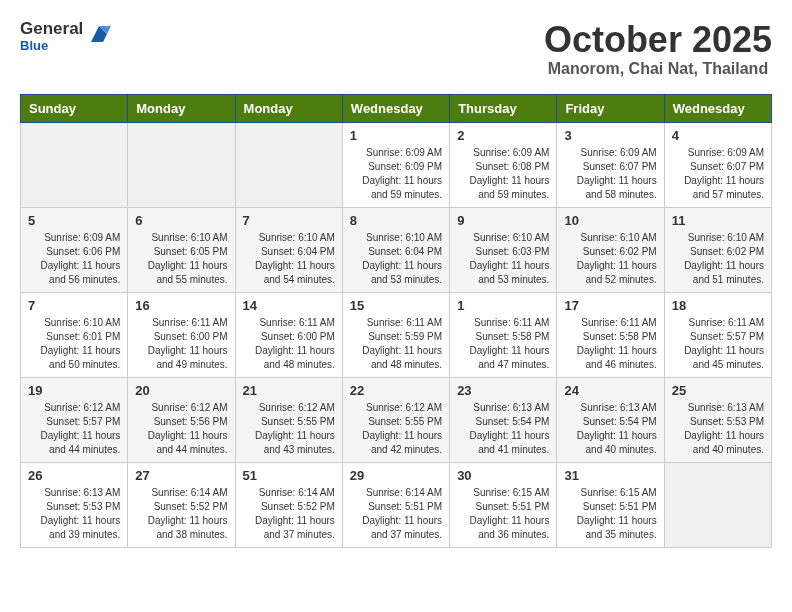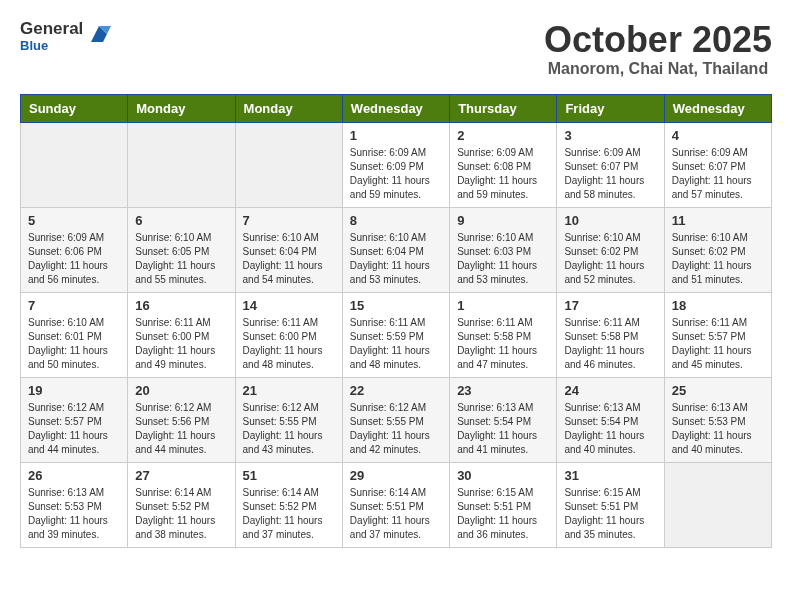--- a/index.html
+++ b/index.html
@@ -78,20 +78,21 @@
     .day-number {
       font-weight: bold;
       font-size: 13px;
       margin-bottom: 3px;
       display: block;
     }
     .day-info {
       font-size: 10px;
       color: #333;
       line-height: 1.4;
+      text-align: right;
     }
     .empty-cell {
       background-color: #f0f0f0 !important;
     }
   </style>
 </head>
 <body>
 
 <div class="header">
   <div class="logo">

